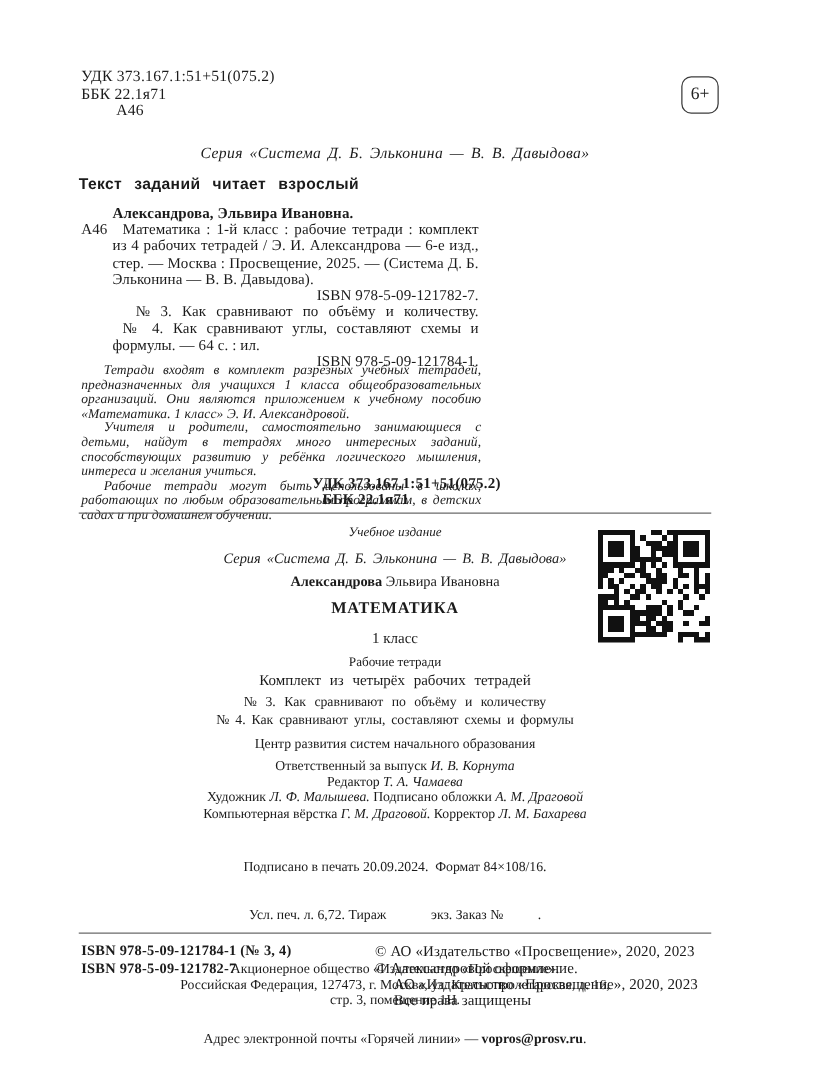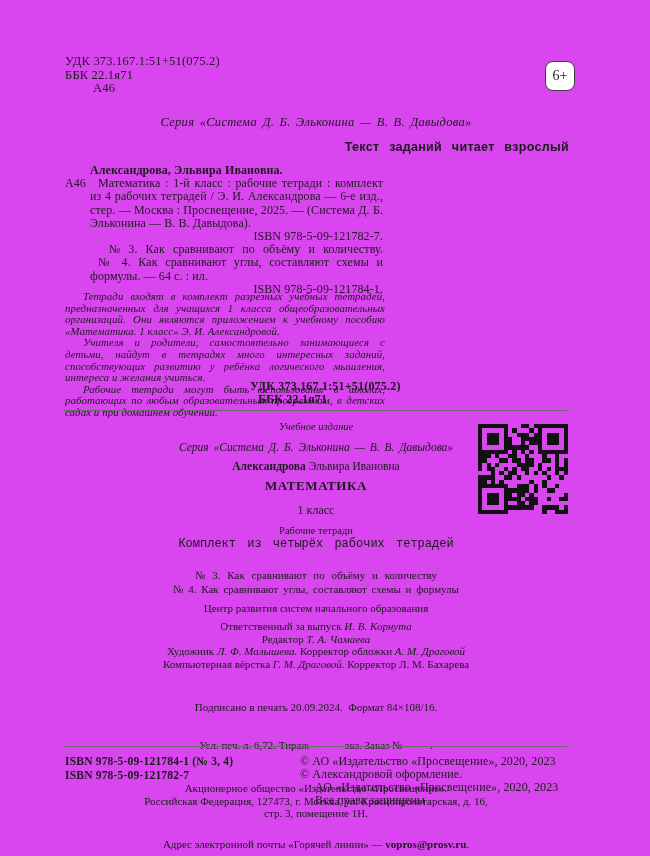--- a/index.html
+++ b/index.html
@@ -1,37 +1,37 @@
 <!DOCTYPE html>
 <html lang="ru"><head>
 <meta charset="utf-8">
 <style>
   html,body{margin:0;padding:0;background:#e8e8e8;}
   .page{
     position:relative;
     width:650px;height:856px;
     margin:0 auto;
-    background:#d946ef;
+    background:#ffffff;
     font-family:"Liberation Serif","DejaVu Serif",serif;
     color:#1b1b1b;
     overflow:hidden;
   }
   
   .top-meta{position:absolute;left:65px;top:55px;font-size:12.5px;line-height:13.5px;letter-spacing:.2px;}
   .top-meta .indent{padding-left:28px;}
   .age-badge{
     position:absolute;left:545px;top:61px;width:28px;height:28px;
     border:1.6px solid #3c3c3c;border-radius:8px;
     display:flex;align-items:center;justify-content:center;
     font-size:14px;color:#222;background:#fff;
   }
   
   .series-line{position:absolute;left:63px;top:115px;width:506px;text-align:center;
     font-style:italic;font-size:12.5px;word-spacing:2px;letter-spacing:.3px;}
-  .reading-line{position:absolute;left:63px;top:140px;width:506px;text-align:right;
+  .reading-line{position:absolute;left:63px;top:140px;width:506px;text-align:left;
     font-weight:bold;font-size:12.5px;word-spacing:6px;letter-spacing:.3px;
     font-family:"Liberation Sans","DejaVu Sans",sans-serif;}
   
   .catalog{position:absolute;left:65px;top:164px;width:318px;font-size:12px;line-height:13.2px;letter-spacing:.1px;}
   .catalog .a46{position:absolute;left:0;top:13px;}
   .catalog .body{margin-left:25px;}
   .catalog .author-heading{font-weight:bold;}
   .catalog p{margin:0;text-align:justify;text-indent:8px;}
   .catalog p.nojust{text-align:right;}
   .catalog p.sp3{word-spacing:5px;}
@@ -46,21 +46,21 @@
   .rule.r1{top:410px;}
   .rule.r2{top:746px;}
   
   .imprint{position:absolute;left:63px;top:421px;width:506px;text-align:center;font-size:11px;line-height:12.5px;}
   .imprint .edition{font-style:italic;font-size:10.5px;margin-bottom:7px;}
   .imprint .series{font-style:italic;font-size:11.5px;word-spacing:2px;margin-bottom:7px;}
   .imprint .author{font-size:11.5px;margin-bottom:7px;}
   .imprint .title{font-weight:bold;font-size:13px;letter-spacing:.6px;margin-bottom:8px;}
   .imprint .grade{font-size:12px;margin-bottom:8px;margin-top:12px;}
   .imprint .sub1{font-size:10.5px;margin-bottom:1px;}
-  .imprint .sub2{font-size:12px;word-spacing:4px;margin-bottom:18px;font-family:Liberation Mono, monospace;}
+  .imprint .sub2{font-size:12px;word-spacing:4px;margin-bottom:5px;}
   .imprint .item{word-spacing:4px;margin-bottom:2px;}
   .imprint .item.last{word-spacing:2px;margin-bottom:6px;}
   .imprint .center-line{margin-bottom:6px;}
   .imprint .credits{margin-bottom:6px;}
   .imprint .print-block{margin-bottom:6px;white-space:pre;}
   .imprint .pub-block{margin-bottom:18px;}
   .imprint .email{margin-top:2px;}
   
   .qr{position:absolute;left:478px;top:424px;width:90px;height:90px;}
   
@@ -116,22 +116,22 @@
     <div class="title">МАТЕМАТИКА</div>
     <div class="grade">1 класс</div>
     <div class="sub1">Рабочие тетради</div>
     <div class="sub2">Комплект из четырёх рабочих тетрадей</div>
     <div class="item">№ 3. Как сравнивают по объёму и количеству</div>
     <div class="item last">№ 4. Как сравнивают углы, составляют схемы и формулы</div>
     <div class="center-line">Центр развития систем начального образования</div>
     <div class="credits">
       <div><span>Ответственный за выпуск </span><span style="font-style: italic;">И. В. Корнута</span></div>
       <div><span>Редактор </span><span style="font-style: italic;">Т. А. Чамаева</span></div>
-      <div><span>Художник </span><span style="font-style: italic;">Л. Ф. Малышева.</span><span>  Корректор обложки </span><span style="font-style: italic;">А. М. Драговой</span></div>
-      <div><span>Компьютерная вёрстка </span><span style="font-style: italic;">Г. М. Драговой.</span><span>  Корректор </span><span style="">Л. М. Бахарева</span></div>
+      <div><span>Художник </span><span style="font-style: italic;">Л. Ф. Малышева.</span><span>  Подписано обложки </span><span style="font-style: italic;">А. М. Драговой</span></div>
+      <div><span>Компьютерная вёрстка </span><span style="font-style: italic;">Г. М. Драговой.</span><span>  Корректор </span><span style="font-style: italic;">Л. М. Бахарева</span></div>
     </div>
     <div class="print-block">
       <div>Подписано в печать 20.09.2024.  Формат 84×108/16.</div>
       <div>Усл. печ. л. 6,72. Тираж             экз. Заказ №          .</div>
     </div>
     <div class="pub-block">
       <div>Акционерное общество «Издательство «Просвещение».</div>
       <div>Российская Федерация, 127473, г. Москва, ул. Краснопролетарская, д. 16,</div>
       <div>стр. 3, помещение 1Н.</div>
     </div>

